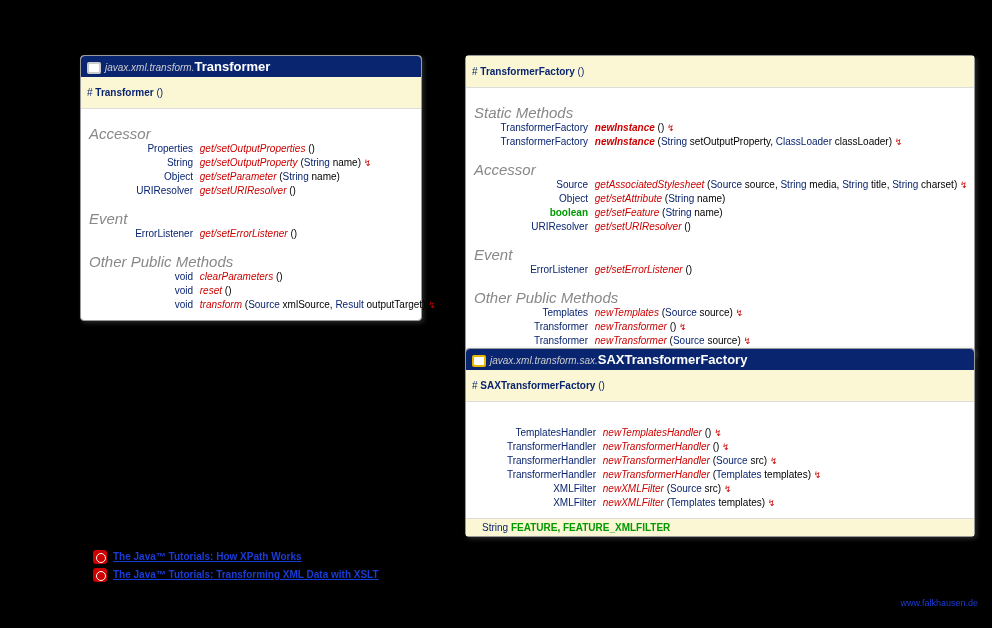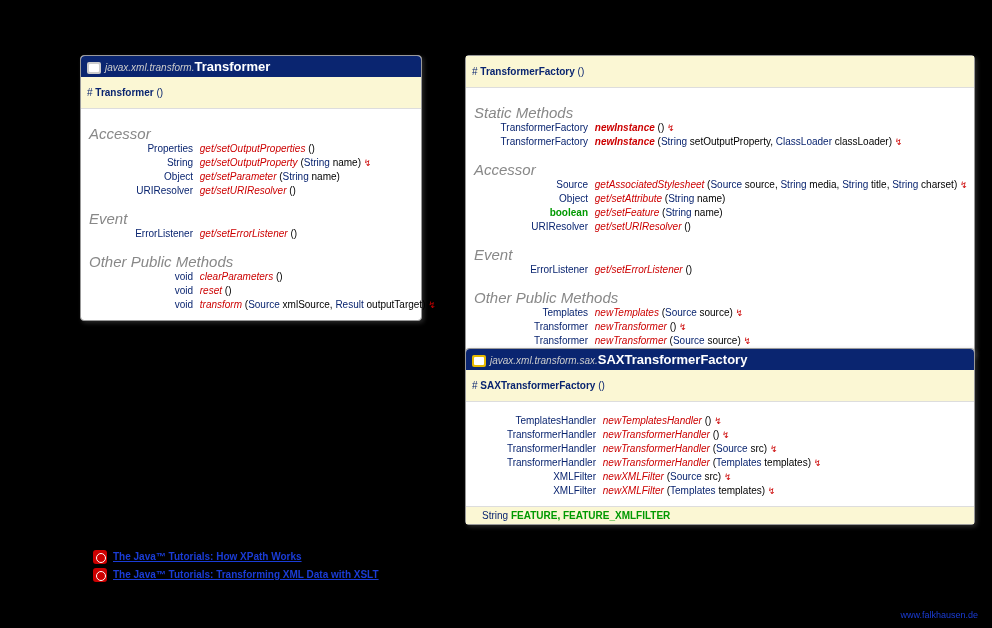--- a/index.html
+++ b/index.html
@@ -21,21 +21,21 @@
   .pt{color:#0a2570}
   .kw{color:#090;font-weight:bold}
   .ex{color:#c00;font-size:9px}
   .ftr{background:#fbf7d4;border-top:1px solid #ddd;padding:3px 16px;color:#000}
   .ftr .kw2{color:#090;font-weight:bold}
   .links{position:absolute;left:80px;top:546px}
   .lnk{display:block;margin:4px 13px}
   .obul{display:inline-block;width:14px;height:14px;background:#c00;border-radius:3px;vertical-align:middle;margin-right:6px;position:relative}
   .obul:before{content:"";position:absolute;left:3px;top:3px;width:8px;height:8px;border:1px solid #fff;border-radius:50%}
   .lnk a{color:#1a3cd6;text-decoration:underline;font-size:10px;font-weight:bold}
-  .credit{position:absolute;right:14px;bottom:8px;color:#1a3cd6;font-size:9px}
+  .credit{position:absolute;right:14px;bottom:20px;color:#1a3cd6;font-size:9px}
   .conn{position:absolute;background:#0a2570}
 </style>
 </head>
 <body>
 
 <div class="conn" style="left:718px;top:318px;width:2px;height:32px"></div>
 
 <div class="box" style="left:80px;top:55px;width:340px">
   <div class="hdr"><span class="ico"></span><span class="pkg">javax.xml.transform.</span><span class="cls">Transformer</span></div>
   <div class="ctor"># <b>Transformer</b> ()</div>
@@ -71,21 +71,21 @@
     <div class="row"><span class="rt" style="min-width:114px">Templates</span> <span class="mn">newTemplates</span> (<span class="pt">Source</span><span class="pn"> source</span>) <span class="ex">↯</span></div>
     <div class="row"><span class="rt" style="min-width:114px">Transformer</span> <span class="mn">newTransformer</span> <span class="pn">()</span> <span class="ex">↯</span></div>
     <div class="row"><span class="rt" style="min-width:114px">Transformer</span> <span class="mn">newTransformer</span> (<span class="pt">Source</span><span class="pn"> source</span>) <span class="ex">↯</span></div>
   </div>
 </div>
 
 <div class="box" style="left:465px;top:348px;width:508px">
   <div class="hdr"><span class="ico" style="background:#e6b800"></span><span class="pkg">javax.xml.transform.sax.</span><span class="cls">SAXTransformerFactory</span></div>
   <div class="ctor"># <b>SAXTransformerFactory</b> ()</div>
   <div class="body">
-    <div class="row" style="margin-top:8px"><span class="rt" style="min-width:122px">TemplatesHandler</span> <span class="mn">newTemplatesHandler</span> <span class="pn">()</span> <span class="ex">↯</span></div>
+    <div class="row" style="margin-top:20px"><span class="rt" style="min-width:122px">TemplatesHandler</span> <span class="mn">newTemplatesHandler</span> <span class="pn">()</span> <span class="ex">↯</span></div>
     <div class="row"><span class="rt" style="min-width:122px">TransformerHandler</span> <span class="mn">newTransformerHandler</span> <span class="pn">()</span> <span class="ex">↯</span></div>
     <div class="row"><span class="rt" style="min-width:122px">TransformerHandler</span> <span class="mn">newTransformerHandler</span> (<span class="pt">Source</span><span class="pn"> src</span>) <span class="ex">↯</span></div>
     <div class="row"><span class="rt" style="min-width:122px">TransformerHandler</span> <span class="mn">newTransformerHandler</span> (<span class="pt">Templates</span><span class="pn"> templates</span>) <span class="ex">↯</span></div>
     <div class="row"><span class="rt" style="min-width:122px">XMLFilter</span> <span class="mn">newXMLFilter</span> (<span class="pt">Source</span><span class="pn"> src</span>) <span class="ex">↯</span></div>
     <div class="row"><span class="rt" style="min-width:122px">XMLFilter</span> <span class="mn">newXMLFilter</span> (<span class="pt">Templates</span><span class="pn"> templates</span>) <span class="ex">↯</span></div>
   </div>
   <div class="ftr"><span class="pt">String</span> <span class="kw2">FEATURE, FEATURE_XMLFILTER</span></div>
 </div>
 
 <div class="links">

